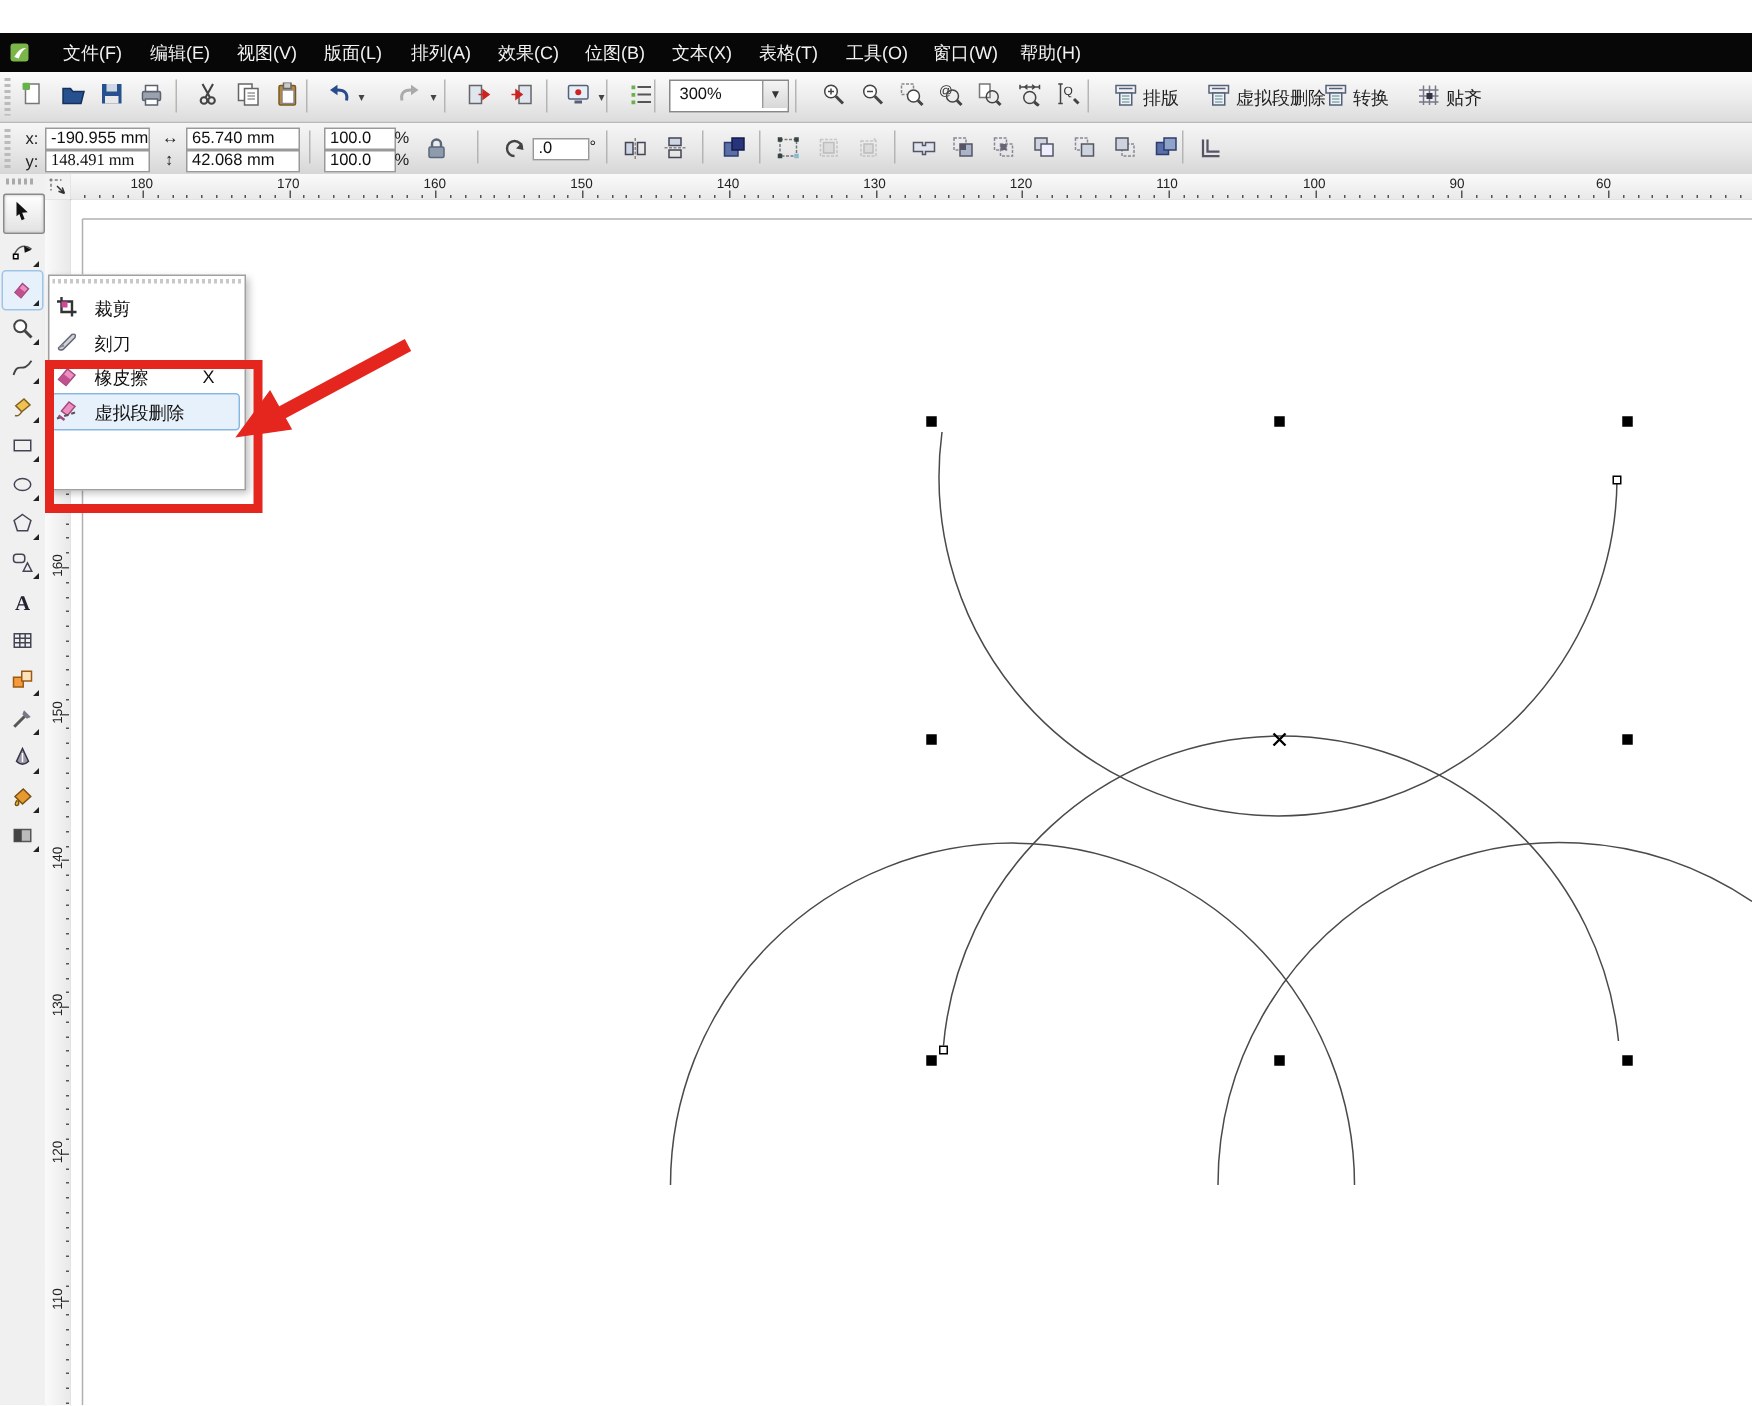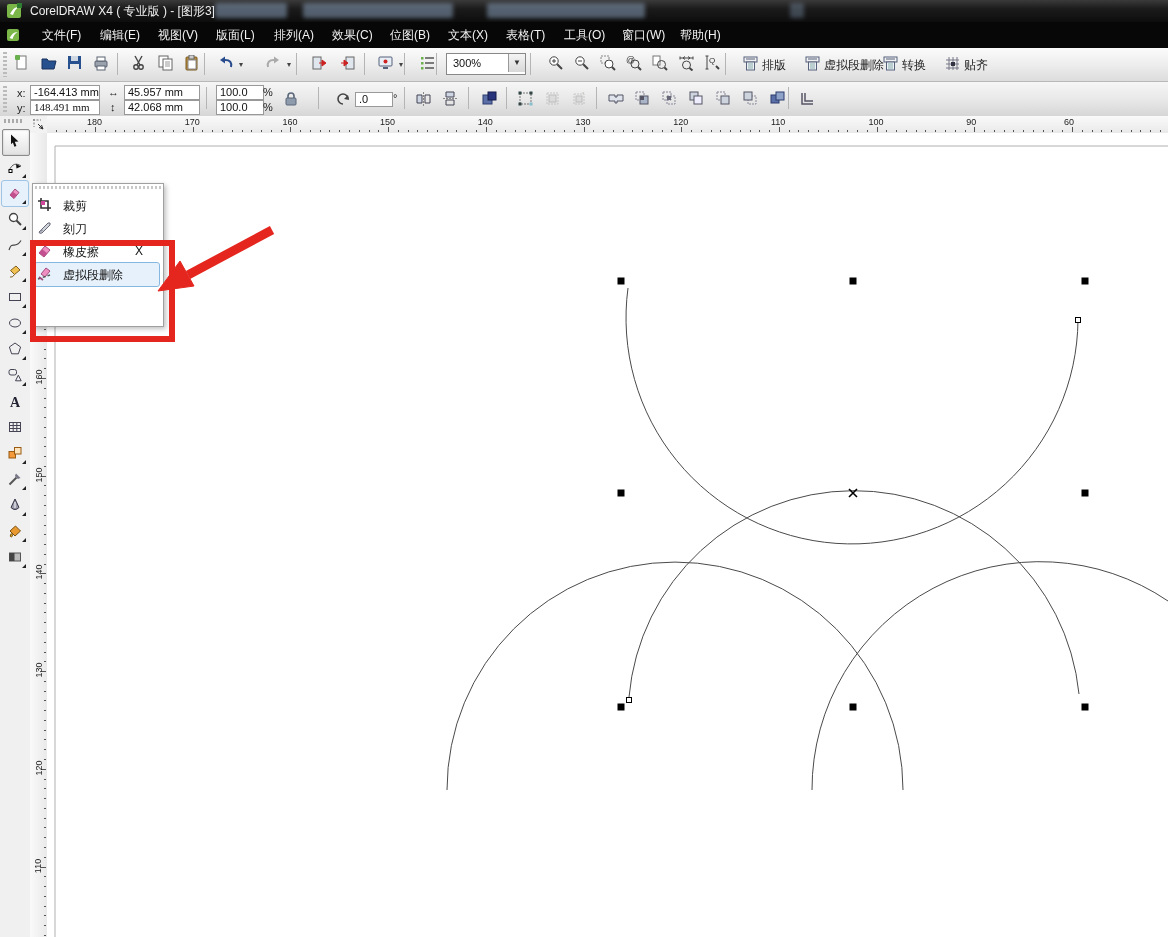--- a/index.html
+++ b/index.html
@@ -75,34 +75,20 @@
   .fitem.hl{background:#e7f1fb;outline:1px solid #86b7e0;border-radius:2px;}
   
   .red-rect{position:absolute;left:30px;top:240px;width:133px;height:90px;border:6px solid #e5261f;z-index:50;pointer-events:none;}
   .red-arrow{position:absolute;left:0;top:0;z-index:50;pointer-events:none;}
 </style>
 </head>
 <body>
 
 <div id="stage">
 
-  <div class="titlebar">
-    <div class="app-icon">
-      <svg width="16" height="16">
-          <rect x="0" y="1" width="14" height="14" rx="2" fill="#7ab648"></rect>
-      <path d="M3 11 Q7 3 12 4 Q8 6 6 12 Z" fill="#fff"></path>
-          <rect x="10" y="0" width="5" height="5" fill="#2f7d32"></rect>
-        </svg>
-    </div>
-    <div class="title">CorelDRAW X4 ( 专业版 ) - [图形3]</div>
-    <div class="blur" style="left:215px;width:72px;"></div>
-    <div class="blur" style="left:303px;width:150px;"></div>
-    <div class="blur" style="left:487px;width:158px;"></div>
-    <div class="blur" style="left:790px;width:14px;opacity:.3;"></div>
-  </div>
 
   <div class="menubar">
     <div class="mb-icon">
       <svg width="16" height="16">
           <rect x="1" y="2" width="12" height="12" rx="2" fill="#7ab648"></rect>
           <path d="M3.5 11 Q7 4.5 11.5 5 Q8 7 6.5 12 Z" fill="#fff"></path>
         </svg>
     </div>
     <div id="menus">
         <div class="menu-item" style="left: 34px;">文件(F)</div>
@@ -311,25 +297,25 @@
           </svg>
           <span class="lbl">贴齐</span>
           <span class="corner"></span>
         </div>
       </div>
   </div>
 
   <div class="propbar">
     <div class="grip"></div>
     <span class="plabel" style="left:17px;top:5px;">x:</span>
-    <div class="field" style="left:30px;top:3px;width:62px;">-164.413 mm</div>
+    <div class="field" style="left:30px;top:3px;width:62px;">-190.955 mm</div>
     <span class="plabel" style="left:17px;top:20px;">y:</span>
     <div class="field" style="left:30px;top:18px;width:62px;font-family:Liberation Serif, serif;">148.491 mm</div>
     <span class="plabel" style="left:108px;top:4px;font-weight:bold;">↔</span>
-    <div class="field" style="left:124px;top:3px;width:68px;">45.957 mm</div>
+    <div class="field" style="left:124px;top:3px;width:68px;">65.740 mm</div>
     <span class="plabel" style="left:110px;top:19px;font-weight:bold;">↕</span>
     <div class="field" style="left:124px;top:18px;width:68px;">42.068 mm</div>
     <div class="tsep" style="left:206px;"></div>
     <div class="field" style="left:216px;top:3px;width:40px;">100.0</div>
     <span class="plabel" style="left:263px;top:4px;">%</span>
     <div class="field" style="left:216px;top:18px;width:40px;">100.0</div>
     <span class="plabel" style="left:263px;top:19px;">%</span>
     <div class="abs" style="left:283px;top:9px;">
       <svg width="16" height="16">
           <rect x="3" y="7" width="10" height="7" rx="1" fill="#8e9bac" stroke="#5a6778"></rect>

